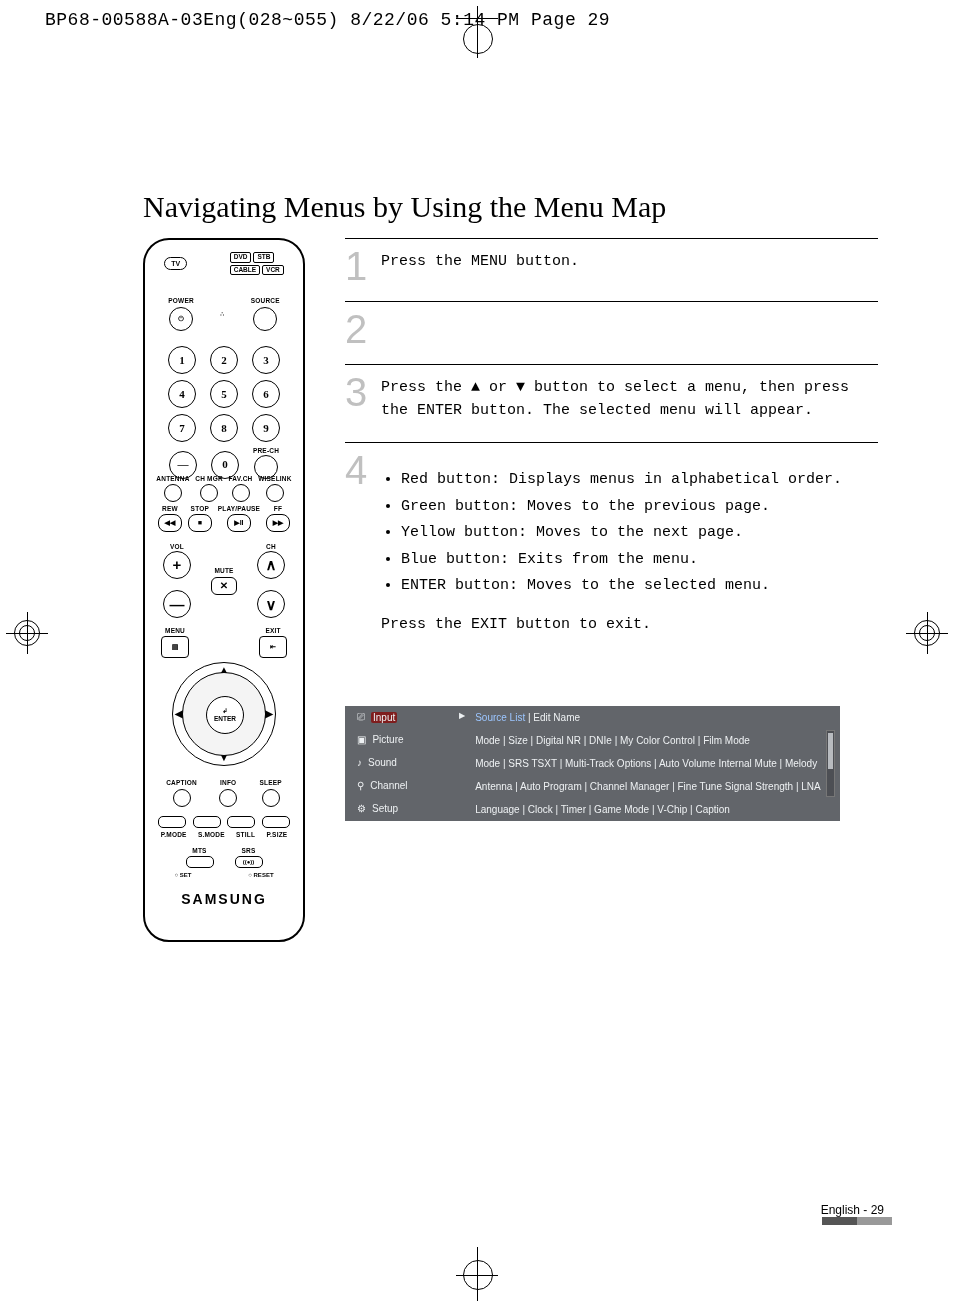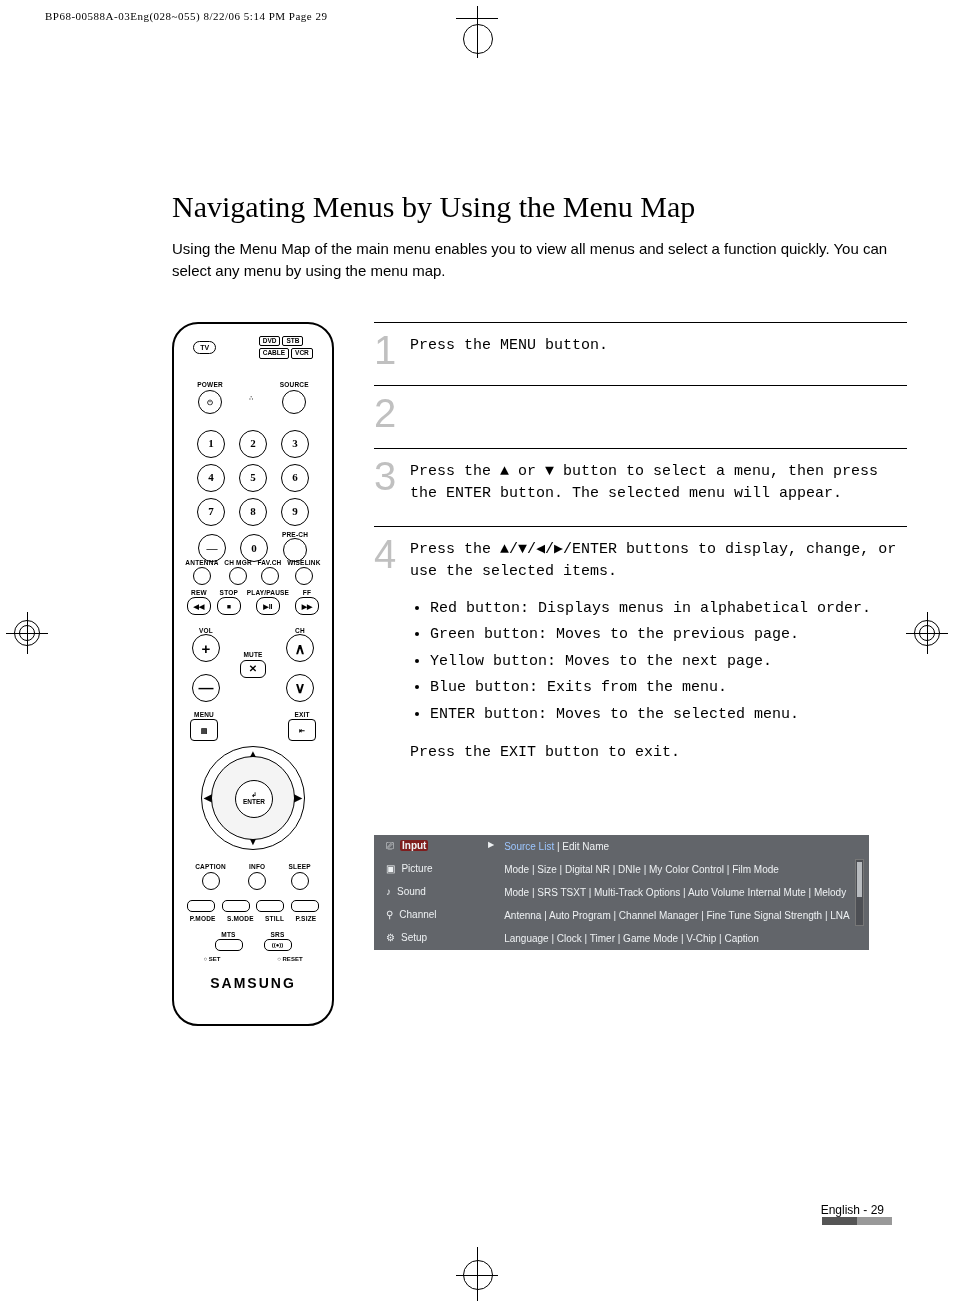--- a/index.html
+++ b/index.html
@@ -9,22 +9,22 @@
     height: 1301px;
     position: relative;
     color: #000;
     font-size: 14px;
     background: #fff;
   }
   .print-header {
     position: absolute;
     top: 10px;
     left: 45px;
-    font-family: Liberation Serif, serif;
-    font-size: 11px;
+    font-family: Liberation Mono, monospace;
+    font-size: 18px;
     letter-spacing: 0.5px;
   }
   .reg-mark {
     position: absolute;
     border: 1px solid #000;
   }
   .reg-top { top: 6px; left: 477px; width: 0; height: 52px; border: none; border-left: 1px solid #000; }
   .reg-top-h { top: 18px; left: 456px; width: 42px; height: 0; border: none; border-top: 1px solid #000; }
   .reg-top-c { position: absolute; top: 24px; left: 463px; width: 28px; height: 28px; border: 1px solid #000; border-radius: 50%; }
   .reg-bottom { top: 1247px; left: 477px; width: 0; height: 54px; border: none; border-left: 1px solid #000; }
@@ -41,21 +41,21 @@
   .side-target.left { left: 14px; }
   .side-target.right { right: 14px; }
   .side-target .c1 { position:absolute; inset:0; border:1px solid #000; border-radius:50%; }
   .side-target .c2 { position:absolute; inset:5px; border:1px solid #000; border-radius:50%; }
   .side-target .hline { position:absolute; top:50%; left:-8px; right:-8px; border-top:1px solid #000; }
   .side-target .vline { position:absolute; left:50%; top:-8px; bottom:-8px; border-left:1px solid #000; }
 
   .page {
     position: absolute;
     top: 190px;
-    left: 172px;
+    left: 143px;
     width: 735px;
   }
   h1.title {
     font-family: "Times New Roman", serif;
     font-weight: 400;
     font-size: 30px;
     margin: 0 0 14px 0;
   }
   .intro {
     font-size: 15px;
@@ -156,21 +156,21 @@
     margin-top: 50px;
     width: 495px;
     background: #62656a;
     color: #eef1f3;
     font-size: 10px;
     position: relative;
   }
   .osd-header { background: #53565b; padding: 5px 10px; font-weight: bold; font-size: 11px; display:flex; justify-content:space-between;}
   .osd-rows { display:flex; flex-direction:column; }
   .osd-row { display:flex; align-items:flex-start; padding: 5px 12px; gap: 10px; }
-  .osd-row.sel .cat { background:#7f1d1d;font-weight:bold; }
+  .osd-row.sel .cat { background:#7f1d1d; }
   .osd-cat { width: 92px; display:flex; align-items:center; gap:6px; }
   .cat { border-radius: 2px; padding: 0 2px; }
   .osd-caret { font-size: 8px; }
   .osd-desc { flex: 1; line-height: 1.3; }
   .osd-desc .hl { color: #9cc6ff; }
   .osd-scroll { position:absolute; right:5px; top:24px; bottom:24px; width:7px; background:#4d4f54; border:1px solid #777; }
   .osd-thumb { position:absolute; top:2px; left:1px; right:1px; height:55%; background:#b8bbbf; }
   .osd-footer { background:#4a4d52; padding: 4px 10px; display:flex; justify-content:flex-end; gap:12px; font-size:9px; align-items:center;}
   .dot { width:14px; height:8px; border-radius:4px; display:inline-block; margin-right:3px; vertical-align:middle;}
   .r { background:#d9473b; } .g { background:#5aa03c; } .b { background:#3a66c4; }
@@ -200,21 +200,20 @@
 </div>
 <div class="side-target right">
   <div class="hline"></div>
     <div class="vline"></div>
     <div class="c1"></div>
     <div class="c2"></div>
 </div>
 
 <div class="page">
   <h1 class="title">Navigating Menus by Using the Menu Map</h1>
-  <div class="intro">Using the Menu Map of the main menu enables you to view all menus and select a function quickly. You can select any menu by using the menu map.</div>
 
   <div class="cols">
 
     <div class="remote">
 
       <div class="row r-top">
         <div class="tv-chip">TV</div>
         <div style="width:6px"></div>
         <div class="twochips">
           <div style="display:flex; gap:2px;">
@@ -404,21 +403,20 @@
       </div>
 
       <div class="step">
         <div class="step-num">3</div>
         <div class="step-body">Press the ▲ or ▼ button to select a menu, then press the ENTER button. The selected menu will appear.</div>
       </div>
 
       <div class="step">
         <div class="step-num">4</div>
         <div class="step-body">
-          <span>Press the ▲/▼/◀/▶/ENTER buttons to display, change, or use the selected items.</span>
           <ul>
             <li>Red button: Displays menus in alphabetical order.</li>
             <li>Green button: Moves to the previous page.</li>
             <li>Yellow button: Moves to the next page.</li>
             <li>Blue button: Exits from the menu.</li>
             <li>ENTER button: Moves to the selected menu.</li>
           </ul>
           <span>Press the EXIT button to exit.</span>
         </div>
       </div>

